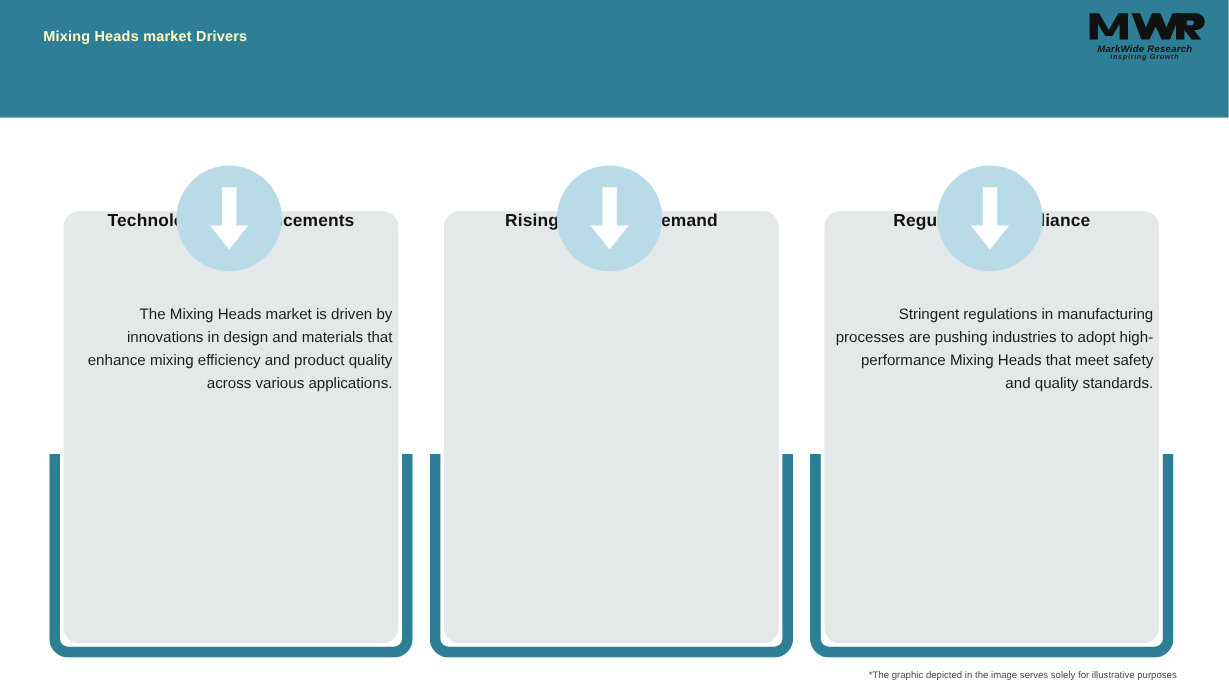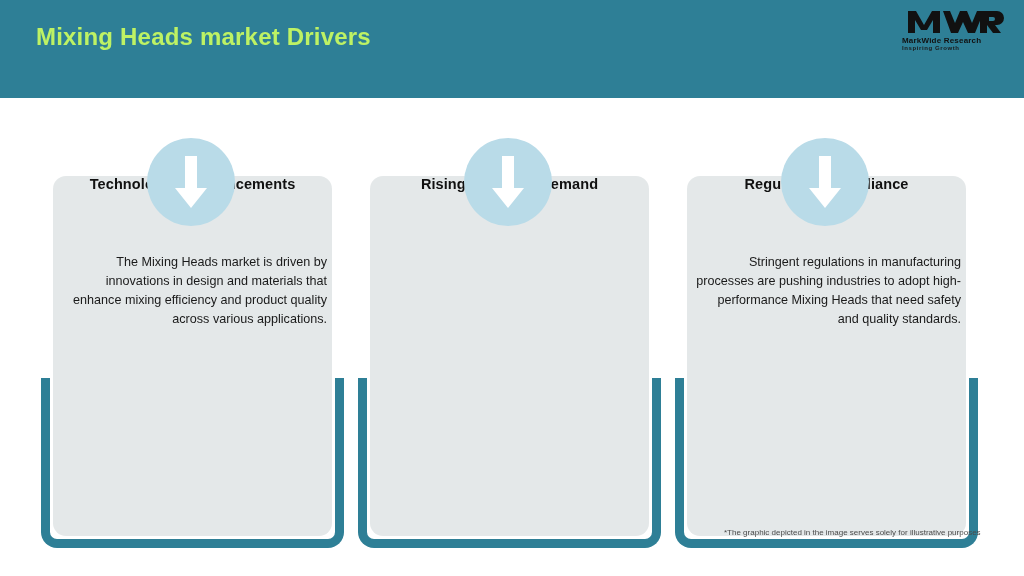--- a/index.html
+++ b/index.html
@@ -25,34 +25,36 @@
     left: 0; top: 0;
     width: 1024px;
     height: 98px;
     background: #2e7f96;
   }
 
   #page-title {
     position: absolute;
     left: 36px;
     top: 23px;
-    font-size: 24px;
-    font-weight: bold;
-    color: #bef264;
+    font-size: 12px;
+    font-weight: bold;
+    color: #fef9c3;
     letter-spacing: 0.2px;
     white-space: nowrap;
   }
 
   
   #logo {
     position: absolute;
     right: 18px;
     top: 9px;
     width: 104px;
     height: 44px;
+    text-align: center;
+    font-style: italic;
   }
   #logo-mark {
     display: block;
     width: 104px;
     height: 26px;
   }
   #logo-name {
     display: block;
     font-size: 8px;
     font-weight: bold;
@@ -166,21 +168,21 @@
     top: 556px;
     font-size: 11.5px;
     font-weight: bold;
     color: #3d3d3d;
     white-space: nowrap;
   }
 
   #disclaimer-note {
     position: absolute;
     left: 724px;
-    top: 528px;
+    top: 558px;
     font-size: 8px;
     color: #4a4a4a;
     white-space: nowrap;
   }
 </style>
 </head>
 <body>
 
 <div id="stage">
 
@@ -222,21 +224,21 @@
         <svg viewBox="0 0 40 56">
           <polygon fill="#ffffff" points="14,2 26,2 26,34 36,34 20,54 4,34 14,34"></polygon>
         </svg>
       </div>
     </div>
 
     <div class="driver-group g2">
       <div class="frame"></div>
       <div class="card"></div>
       <div class="card-title">Regulatory Compliance</div>
-      <div class="card-body">Stringent regulations in manufacturing processes are pushing industries to adopt high-performance Mixing Heads that need safety and quality standards.</div>
+      <div class="card-body">Stringent regulations in manufacturing processes are pushing industries to adopt high-performance Mixing Heads that meet safety and quality standards.</div>
       <div class="icon-circle">
         <svg viewBox="0 0 40 56">
           <polygon fill="#ffffff" points="14,2 26,2 26,34 36,34 20,54 4,34 14,34"></polygon>
         </svg>
       </div>
     </div>
 
   </div>
 
 

